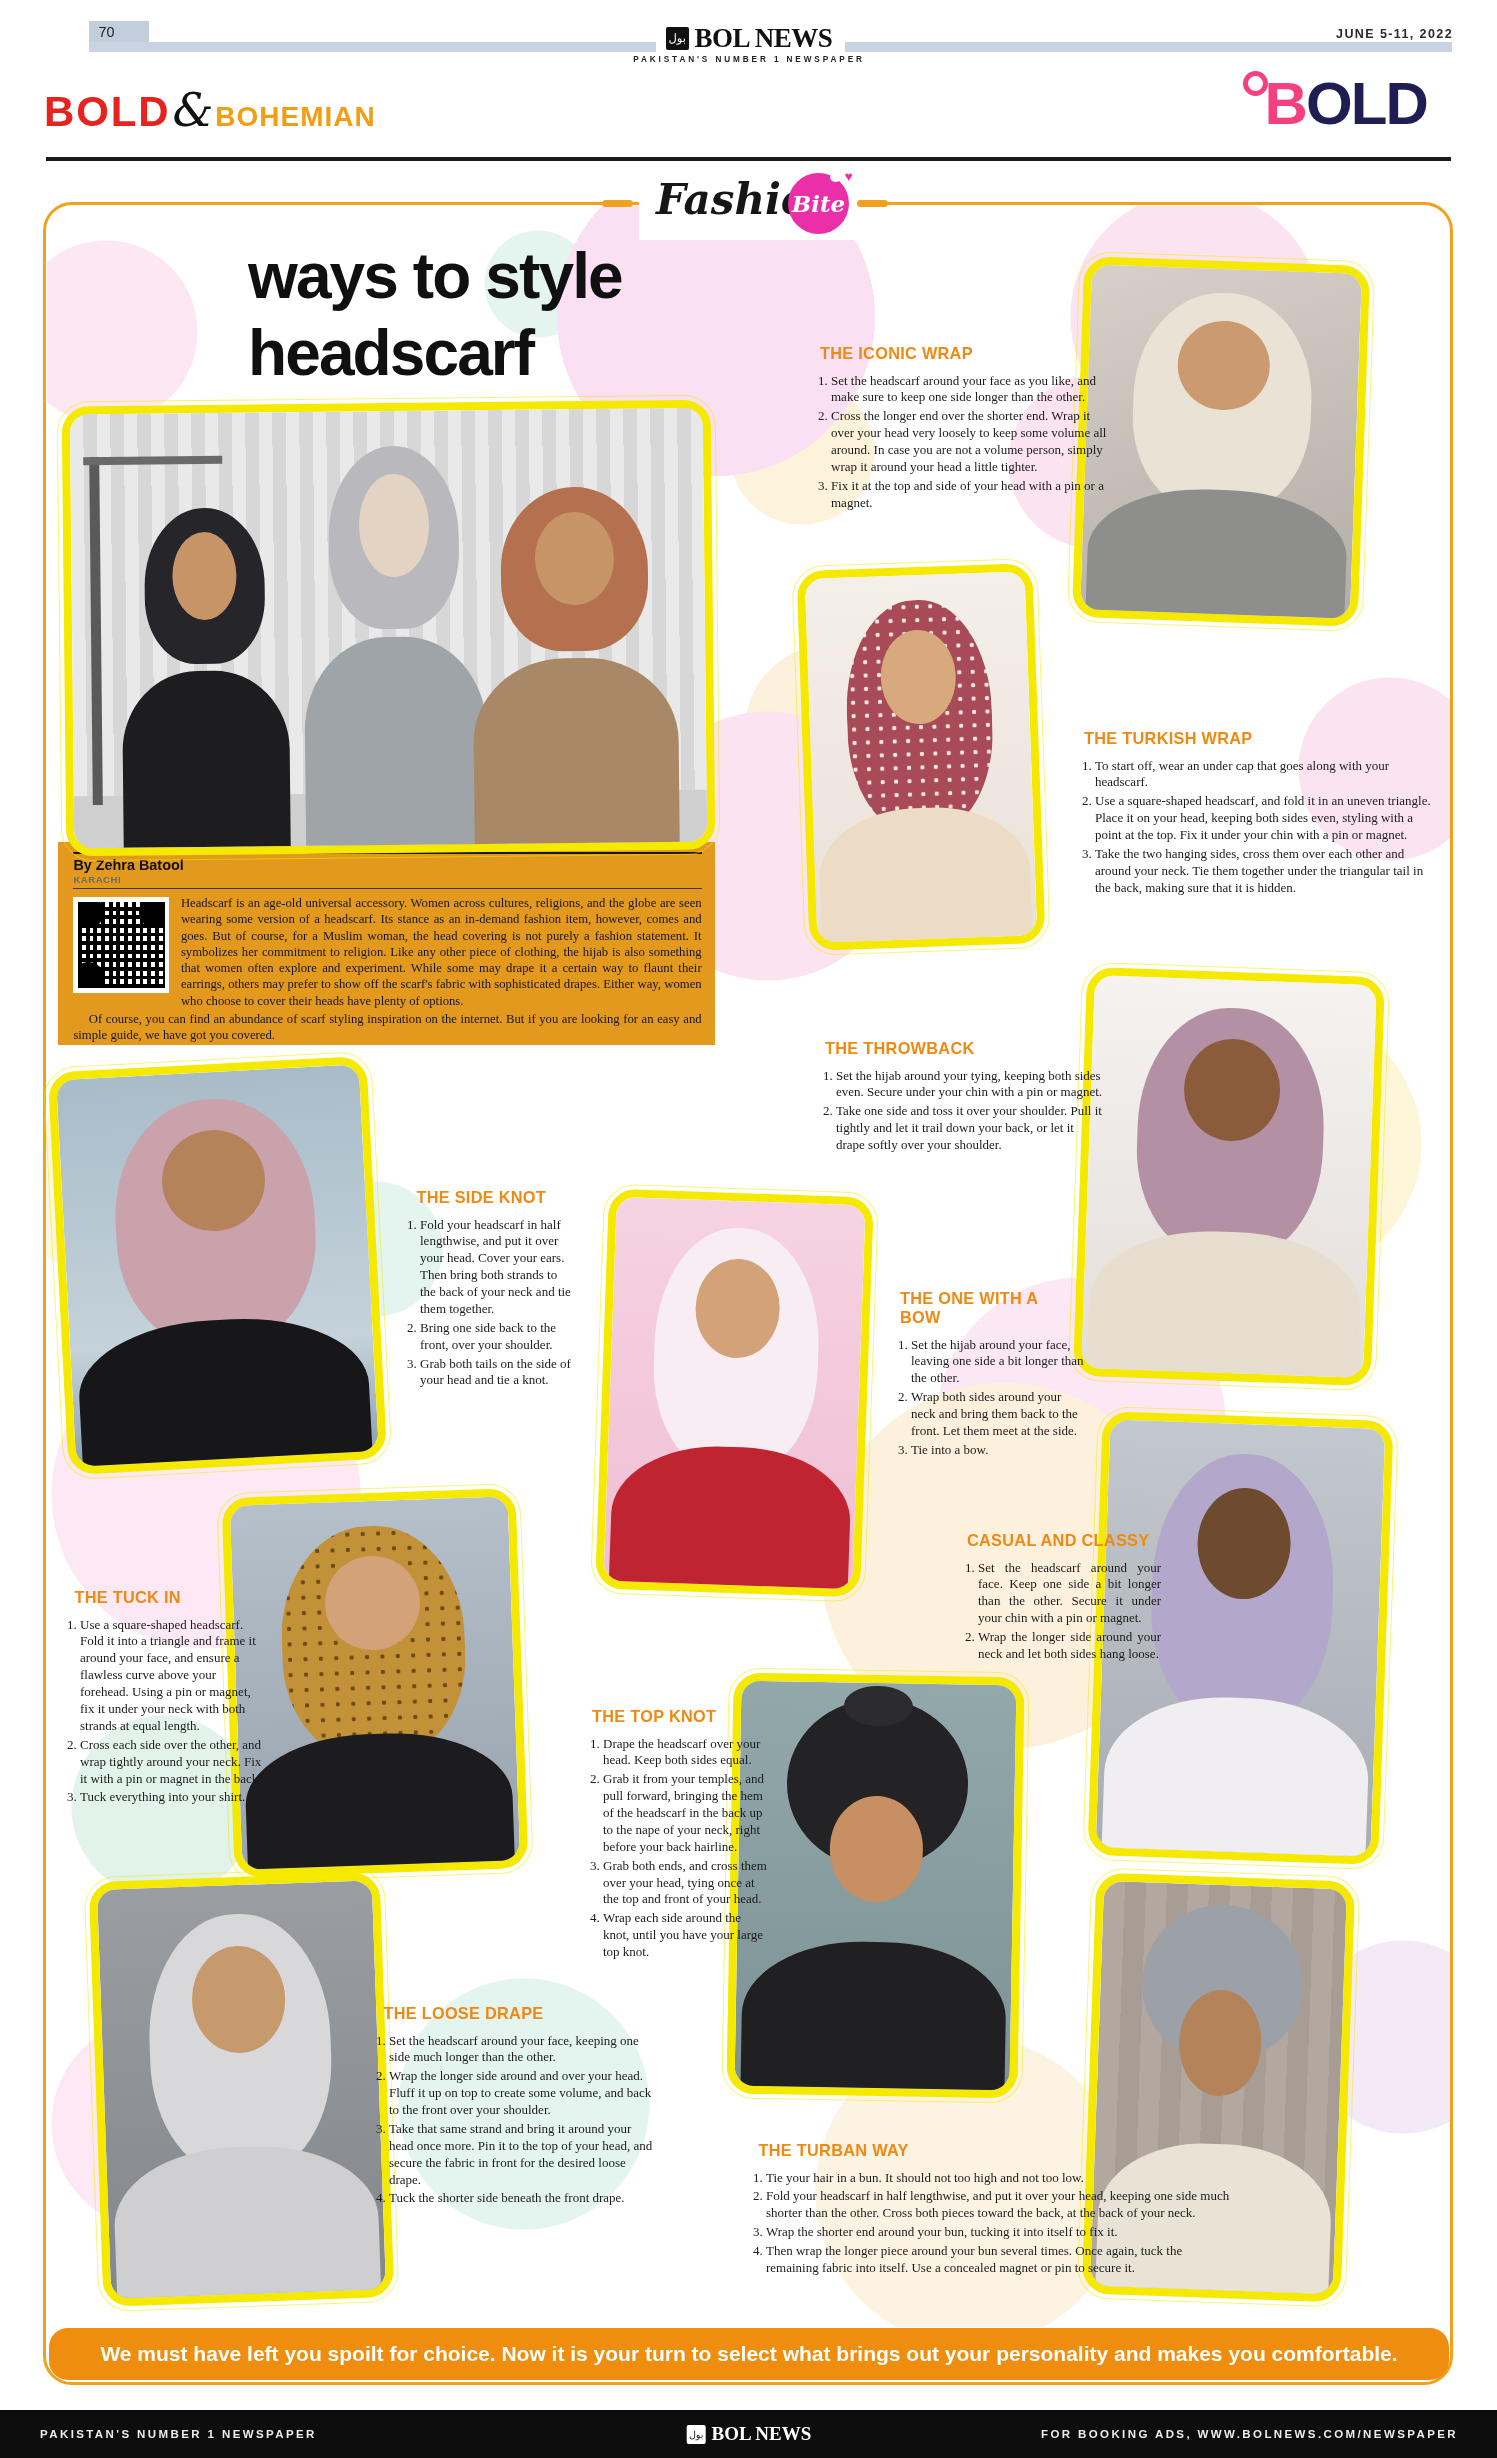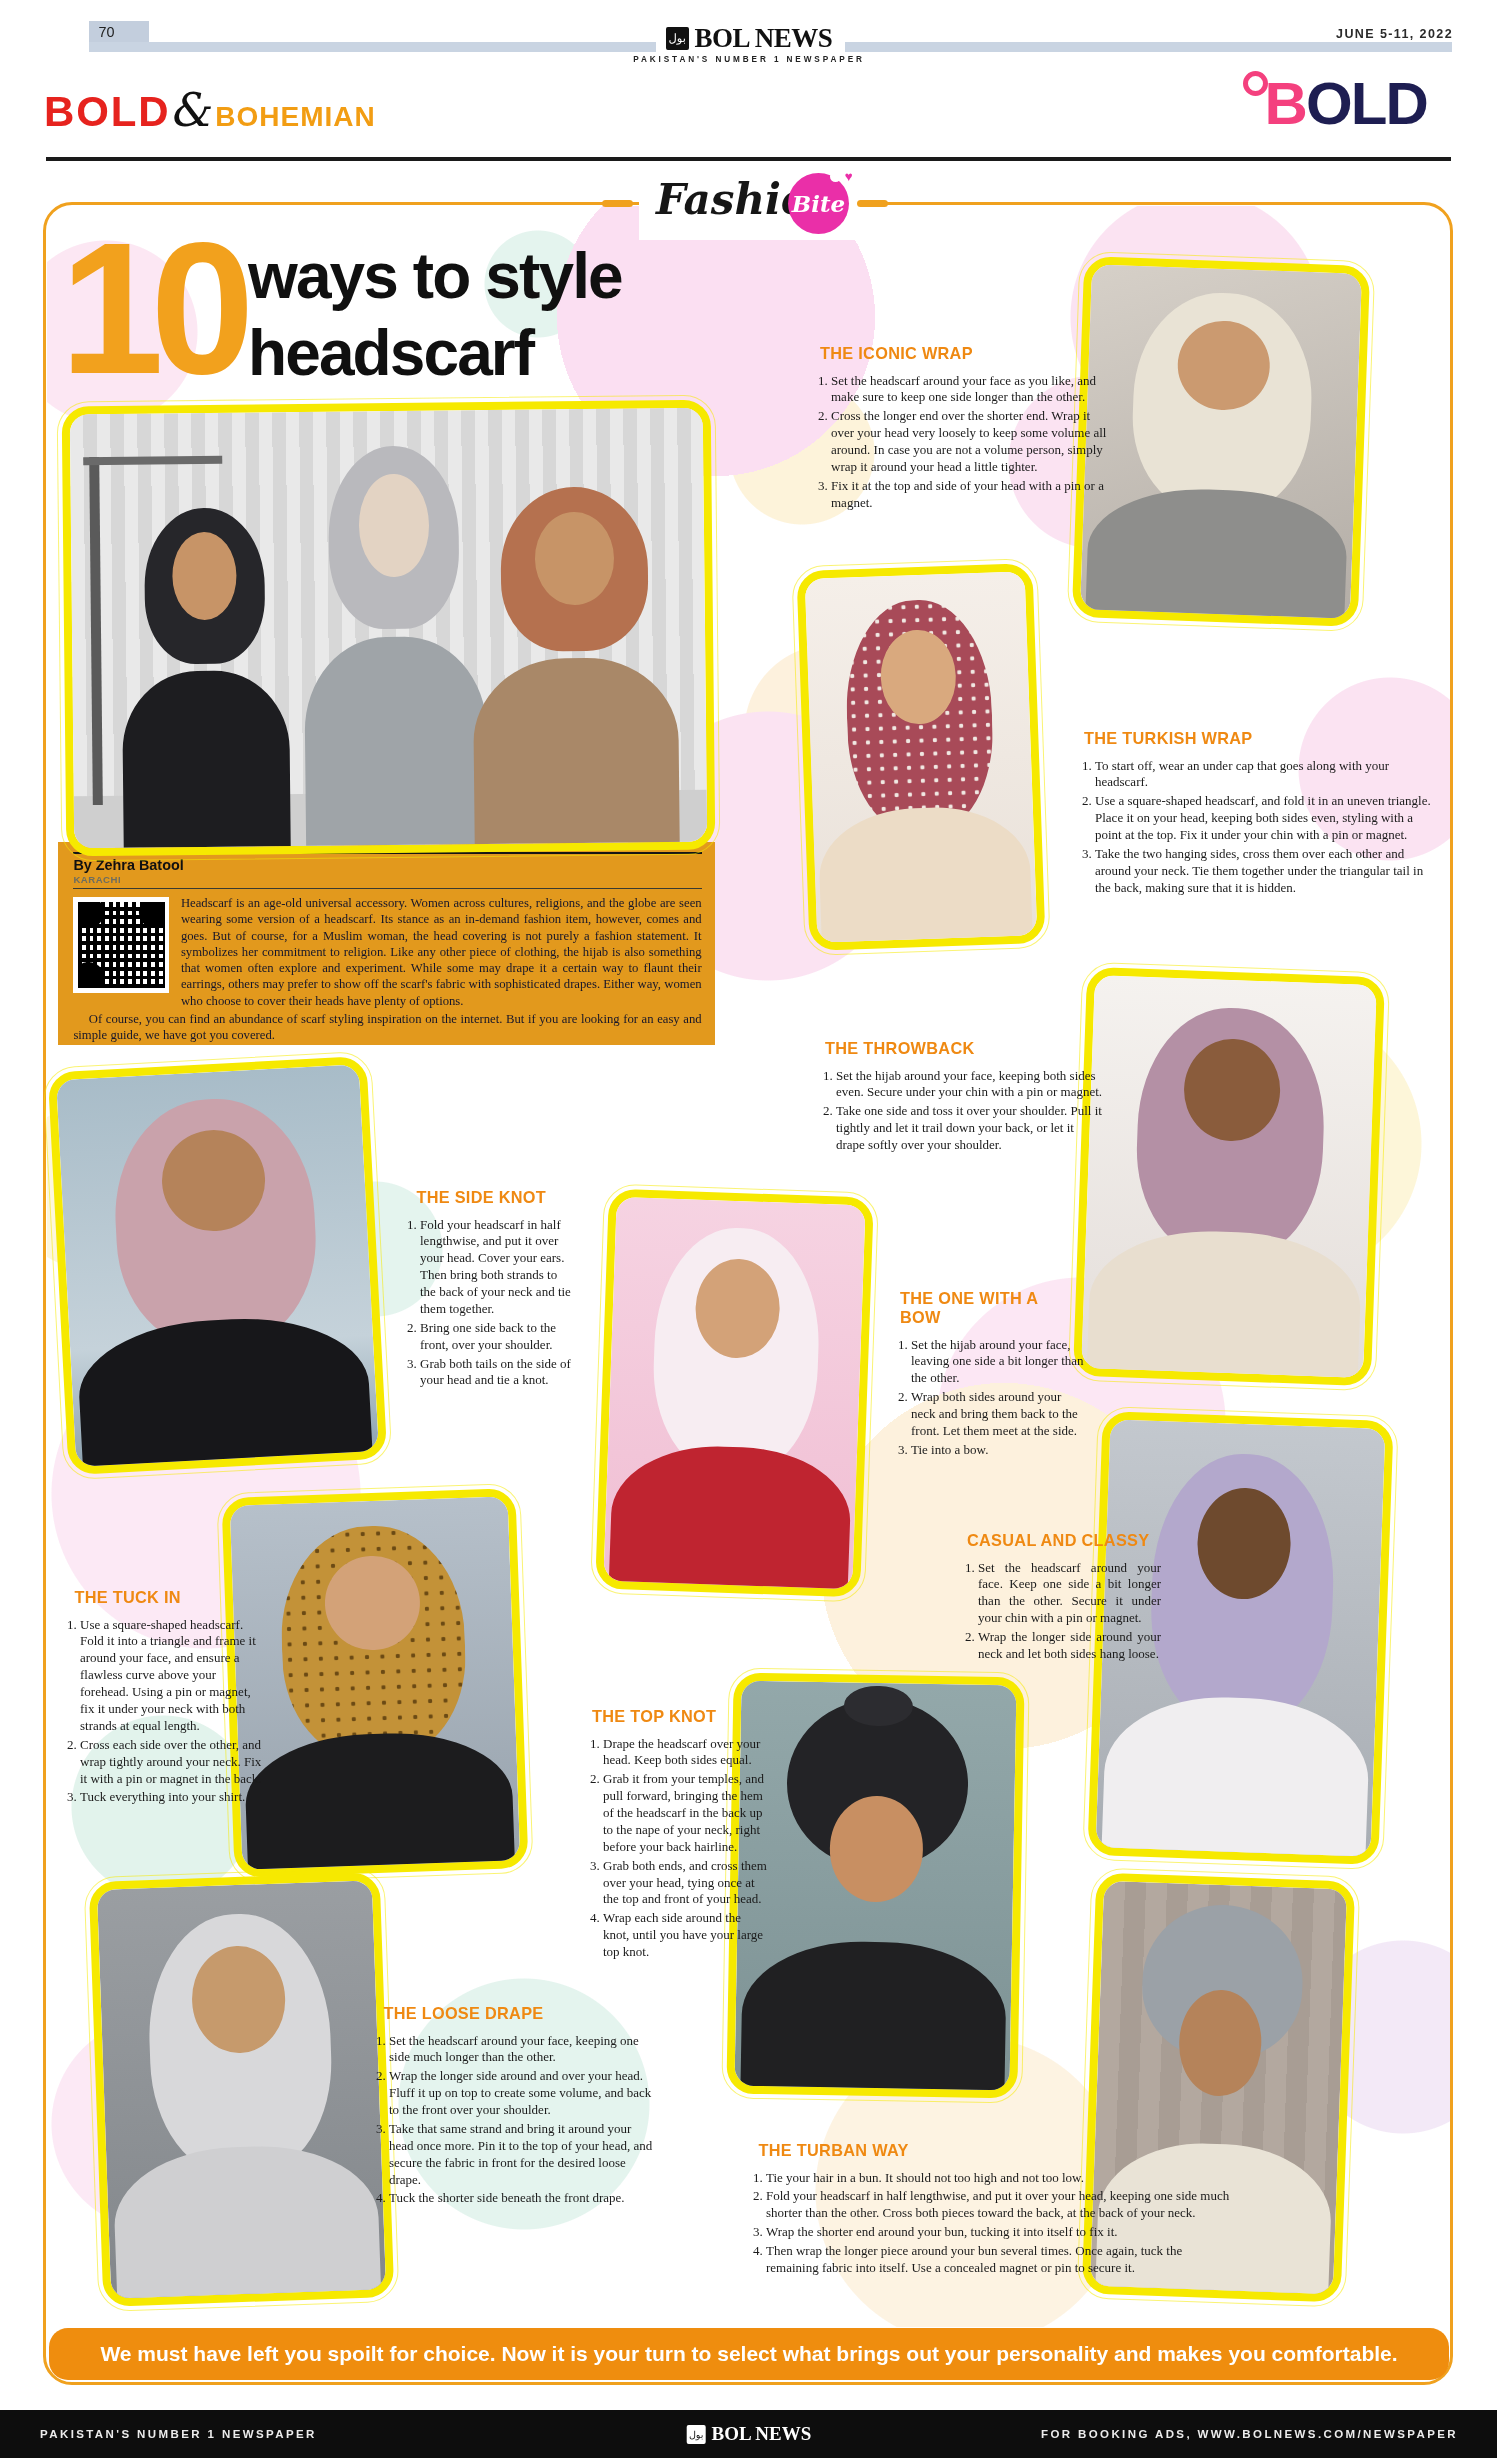--- a/index.html
+++ b/index.html
@@ -247,21 +247,20 @@
   <div class="frame"></div>
 
   <div class="badge">
     <span class="whitebg"></span>
     <span class="dash l"></span>
     <span class="badge-fashion">Fashion</span>
     <span class="badge-bite"><b></b><i>♥</i><span>Bite</span></span>
     <span class="dash r"></span>
   </div>
 
-  <div class="hl-num">10</div>
   <div class="hl-lines">
     <div>ways to style</div>
     <div>headscarf</div>
   </div>
 
   <div class="photo p-main">
     <div class="ph-bg"></div>
     <div class="floor"></div>
     <div class="rack"></div>
     <div class="rack-bar"></div>
@@ -370,21 +369,21 @@
     <h3>THE TURKISH WRAP</h3>
     <ol>
         <li>To start off, wear an under cap that goes along with your headscarf.</li>
         <li>Use a square-shaped headscarf, and fold it in an uneven triangle. Place it on your head, keeping both sides even, styling with a point at the top. Fix it under your chin with a pin or magnet.</li>
         <li>Take the two hanging sides, cross them over each other and around your neck. Tie them together under the triangular tail in the back, making sure that it is hidden.</li>
       </ol>
   </section>
   <section class="sec sec2">
     <h3>THE THROWBACK</h3>
     <ol>
-        <li>Set the hijab around your face, keeping both sides even. Secure under your chin with a pin or magnet.</li>
+        <li>Set the hijab around your tying, keeping both sides even. Secure under your chin with a pin or magnet.</li>
         <li>Take one side and toss it over your shoulder. Pull it tightly and let it trail down your back, or let it drape softly over your shoulder.</li>
       </ol>
   </section>
   <section class="sec sec3">
     <h3>THE SIDE KNOT</h3>
     <ol>
         <li>Fold your headscarf in half lengthwise, and put it over your head. Cover your ears. Then bring both strands to the back of your neck and tie them together.</li>
         <li>Bring one side back to the front, over your shoulder.</li>
         <li>Grab both tails on the side of your head and tie a knot.</li>
       </ol>

